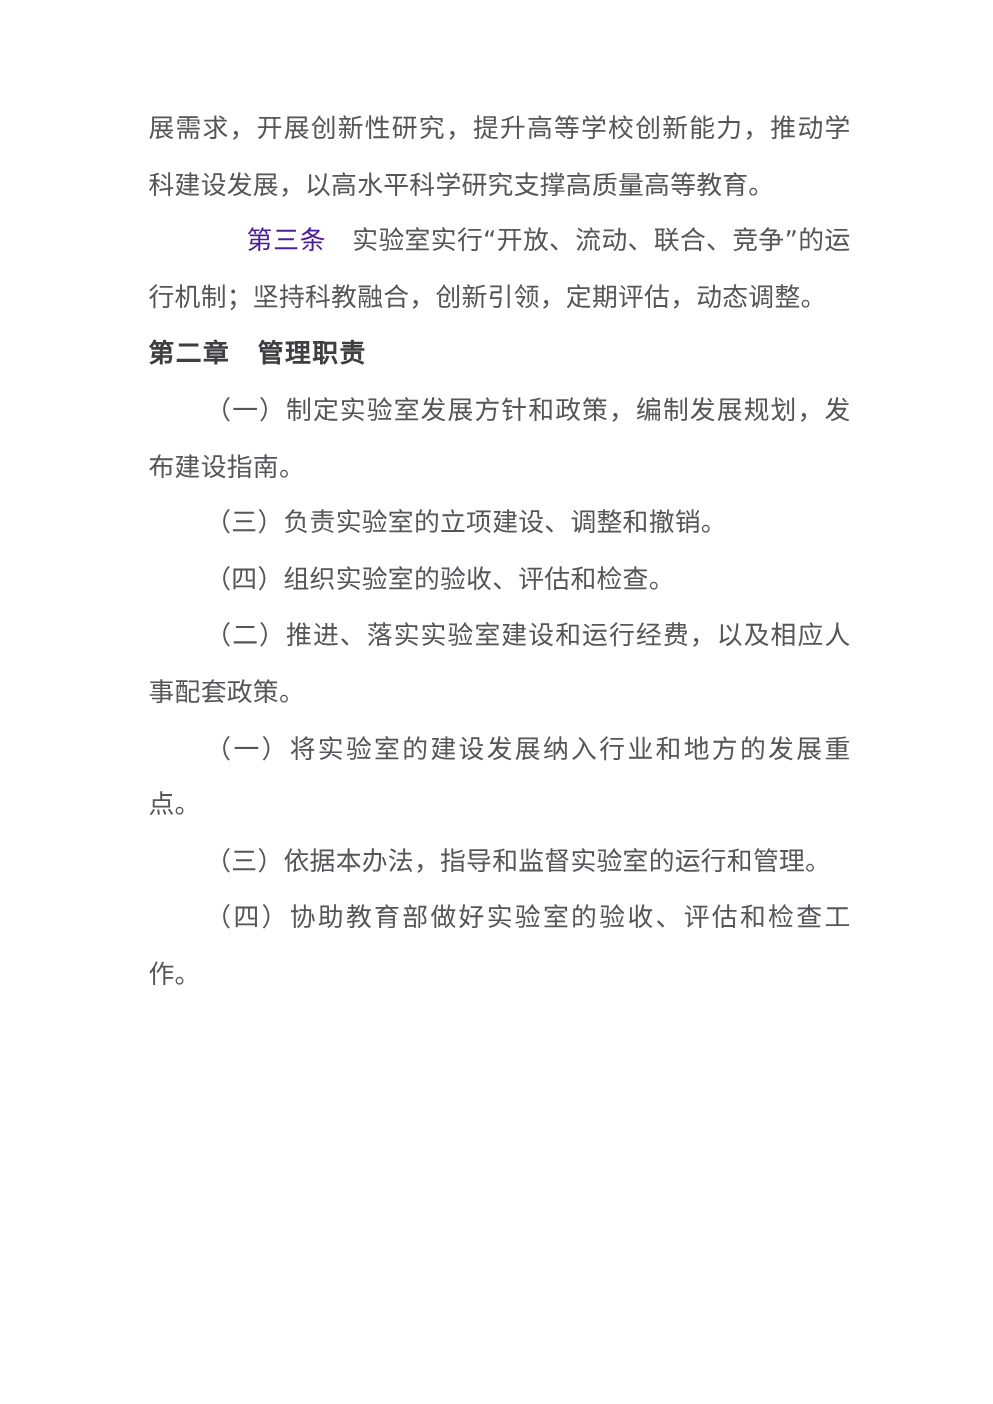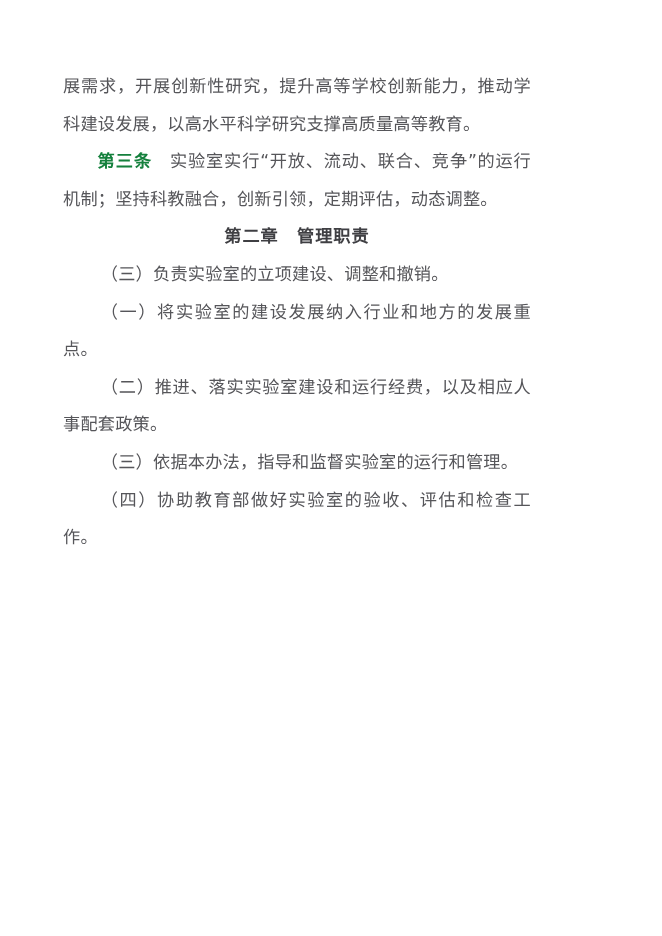--- a/index.html
+++ b/index.html
@@ -14,21 +14,21 @@
     overflow: hidden;
     font-family: "DejaVu Sans", "Liberation Sans", sans-serif;
   }
 
   .page {
     position: relative;
     width: 662px;
     height: 936px;
     background: #ffffff;
     box-sizing: border-box;
-    padding: 68px 97px 0 63px;
+    padding: 68px 97px 0 99px;
   }
 
   .doc-body {
     width: 468px;
     color: #56565a;
     font-size: 17.2px;
     line-height: 37.6px;
     letter-spacing: 0.2px;
     text-align: justify;
     text-justify: inter-ideograph;
@@ -47,53 +47,55 @@
   }
 
   
   .para-item {
     margin: 0;
     text-indent: 2.2em;
   }
 
   .chapter-heading {
     margin: 0;
-    text-align: center;
     text-indent: 0;
     font-weight: bold;
     color: #3f3f43;
     letter-spacing: 1px;
   }
 
   .article-label {
-    font-weight: bold;
-    color: #15803d;
+    font-weight: normal;
+    color: #4c1d95;
     letter-spacing: 0.5px;
+    margin-left: 31px;
   }
 
   .gap-wide { display: inline-block; width: 1em; }
 </style>
 </head>
 <body>
 
 <div class="page">
   <div class="doc-body">
 
     <p class="para-cont">展需求，开展创新性研究，提升高等学校创新能力，推动学科建设发展，以高水平科学研究支撑高质量高等教育。</p>
 
     <p class="para-article">
       <span class="article-label">第三条</span><span class="gap-wide"></span><span>实验室实行“开放、流动、联合、竞争”的运行机制；坚持科教融合，创新引领，定期评估，动态调整。</span>
     </p>
 
 
     <p class="chapter-heading">第二章　管理职责</p>
 
 
+    <p class="para-item">（一）制定实验室发展方针和政策，编制发展规划，发布建设指南。</p>
     <p class="para-item">（三）负责实验室的立项建设、调整和撤销。</p>
+    <p class="para-item">（四）组织实验室的验收、评估和检查。</p>
 
 
+    <p class="para-item">（二）推进、落实实验室建设和运行经费，以及相应人事配套政策。</p>
     <p class="para-item">（一）将实验室的建设发展纳入行业和地方的发展重点。</p>
-    <p class="para-item">（二）推进、落实实验室建设和运行经费，以及相应人事配套政策。</p>
     <p class="para-item">（三）依据本办法，指导和监督实验室的运行和管理。</p>
     <p class="para-item">（四）协助教育部做好实验室的验收、评估和检查工作。</p>
 
   </div>
 </div>
 
 </body></html>

